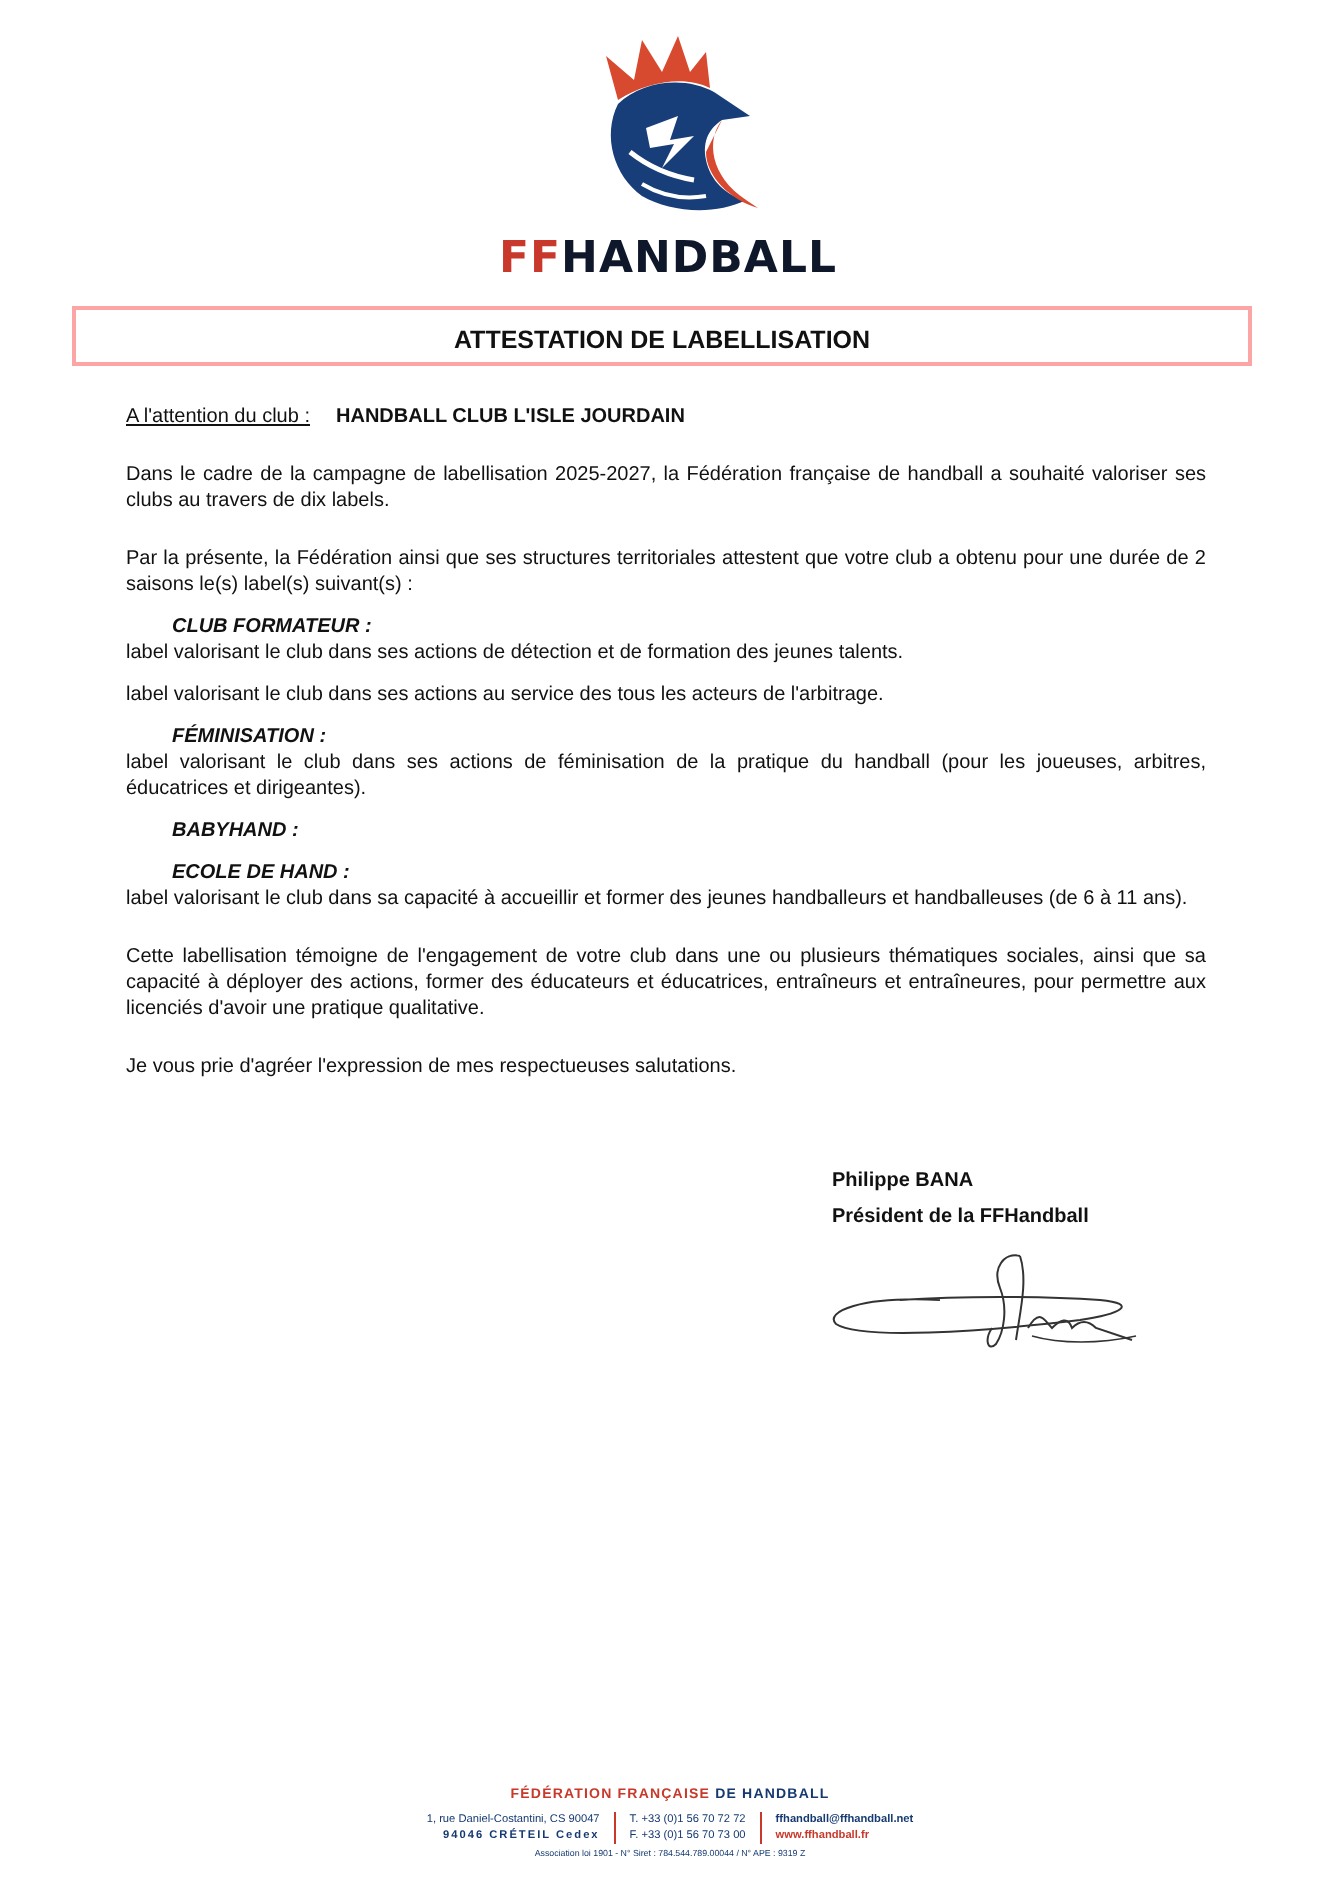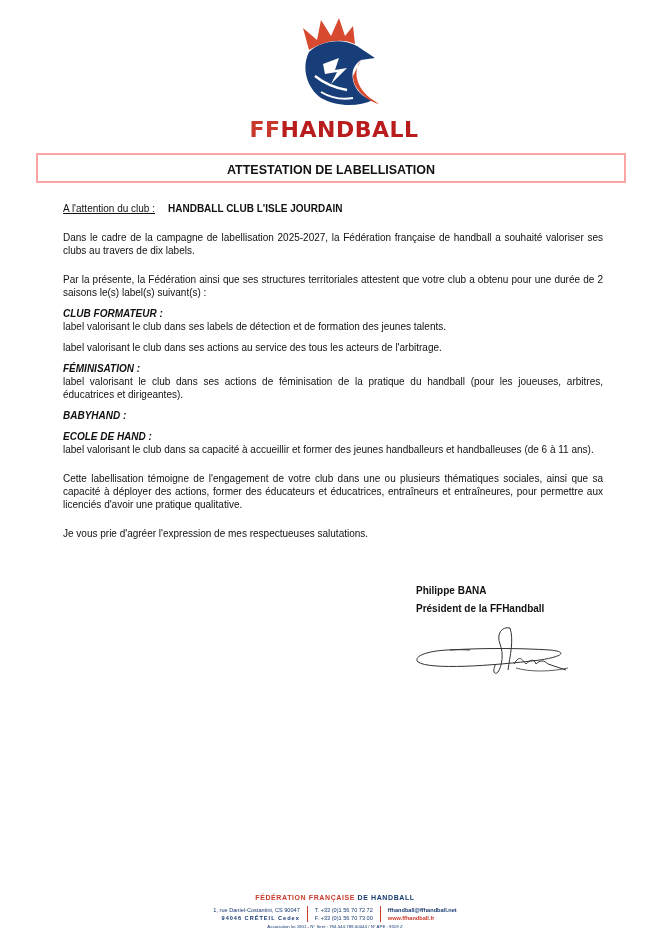--- a/index.html
+++ b/index.html
@@ -2,31 +2,31 @@
 <html><head>
 <meta charset="utf-8">
 <style>
   html, body { margin: 0; padding: 0; background: #ffffff; }
   body { width: 662px; height: 940px; position: relative; overflow: hidden;
          font-family: "Liberation Sans", sans-serif; color: #111; }
   .logo { position: absolute; left: 295px; top: 14px; width: 90px; height: 100px; }
   .brand { position: absolute; left: 234px; top: 117px; width: 200px; text-align: center;
            font-family: "DejaVu Sans", sans-serif; font-weight: bold; font-size: 22px; letter-spacing: 0.5px; line-height: 26px; }
   .brand .ff { color: #c8392b; }
-  .brand .hb { color: #b91c1c; }
+  .brand .hb { color: #0f172a; }
   .title-box { position: absolute; left: 36px; top: 153px; width: 590px; height: 30px;
                border: 2px solid #fca5a5; box-sizing: border-box; text-align: center;
                font-weight: bold; font-size: 12.5px; line-height: 30px; color: #111; }
   .content { position: absolute; left: 63px; top: 202px; width: 540px;
              font-size: 10px; line-height: 13px; color: #111; }
   .content p { margin: 16px 0 8px 0; text-align: justify; }
   .attn { display: flex; margin-bottom: 9px; }
   .attn .lbl { width: 105px; text-decoration: underline; }
   .attn .club { font-weight: bold; }
-  .label-name { font-style: italic; font-weight: bold; display: block; }
+  .label-name { font-style: italic; font-weight: bold; display: block; margin-left: 23px; }
   .label-block { margin: 0 0 8px 0; text-align: justify; }
   .sign { position: absolute; left: 416px; top: 582px; font-size: 10px; font-weight: bold; line-height: 18px; color: #111; }
   .signature { position: absolute; left: 410px; top: 620px; width: 170px; height: 60px; }
   .footer { position: absolute; left: 180px; top: 893px; width: 310px; text-align: center; }
   .footer .org { font-size: 7px; letter-spacing: 0.6px; font-weight: bold; line-height: 10px; }
   .footer .org .r { color: #c8392b; }
   .footer .org .b { color: #163a70; }
   .footer .row { display: flex; justify-content: center; align-items: center; margin-top: 3px; font-size: 5.6px; line-height: 8px; }
   .footer .col { text-align: right; color: #163a70; }
   .footer .col2 { text-align: left; color: #163a70; }
@@ -56,21 +56,21 @@
 <div class="content">
   <div class="attn">
     <span class="lbl">A l'attention du club :</span>
     <span class="club">HANDBALL CLUB L'ISLE JOURDAIN</span>
   </div>
   <p>Dans le cadre de la campagne de labellisation 2025-2027, la Fédération française de handball a souhaité valoriser ses clubs au travers de dix labels.</p>
   <p>Par la présente, la Fédération ainsi que ses structures territoriales attestent que votre club a obtenu pour une durée de 2 saisons le(s) label(s) suivant(s) :</p>
 
   <div class="label-block">
     <span class="label-name">CLUB FORMATEUR :</span>
-    <span>label valorisant le club dans ses labels de détection et de formation des jeunes talents.</span>
+    <span>label valorisant le club dans ses actions de détection et de formation des jeunes talents.</span>
   </div>
   <div class="label-block">
     <span>label valorisant le club dans ses actions au service des tous les acteurs de l'arbitrage.</span>
   </div>
   <div class="label-block">
     <span class="label-name">FÉMINISATION :</span>
     <span>label valorisant le club dans ses actions de féminisation de la pratique du handball (pour les joueuses, arbitres, éducatrices et dirigeantes).</span>
   </div>
   <div class="label-block">
     <span class="label-name">BABYHAND :</span>

